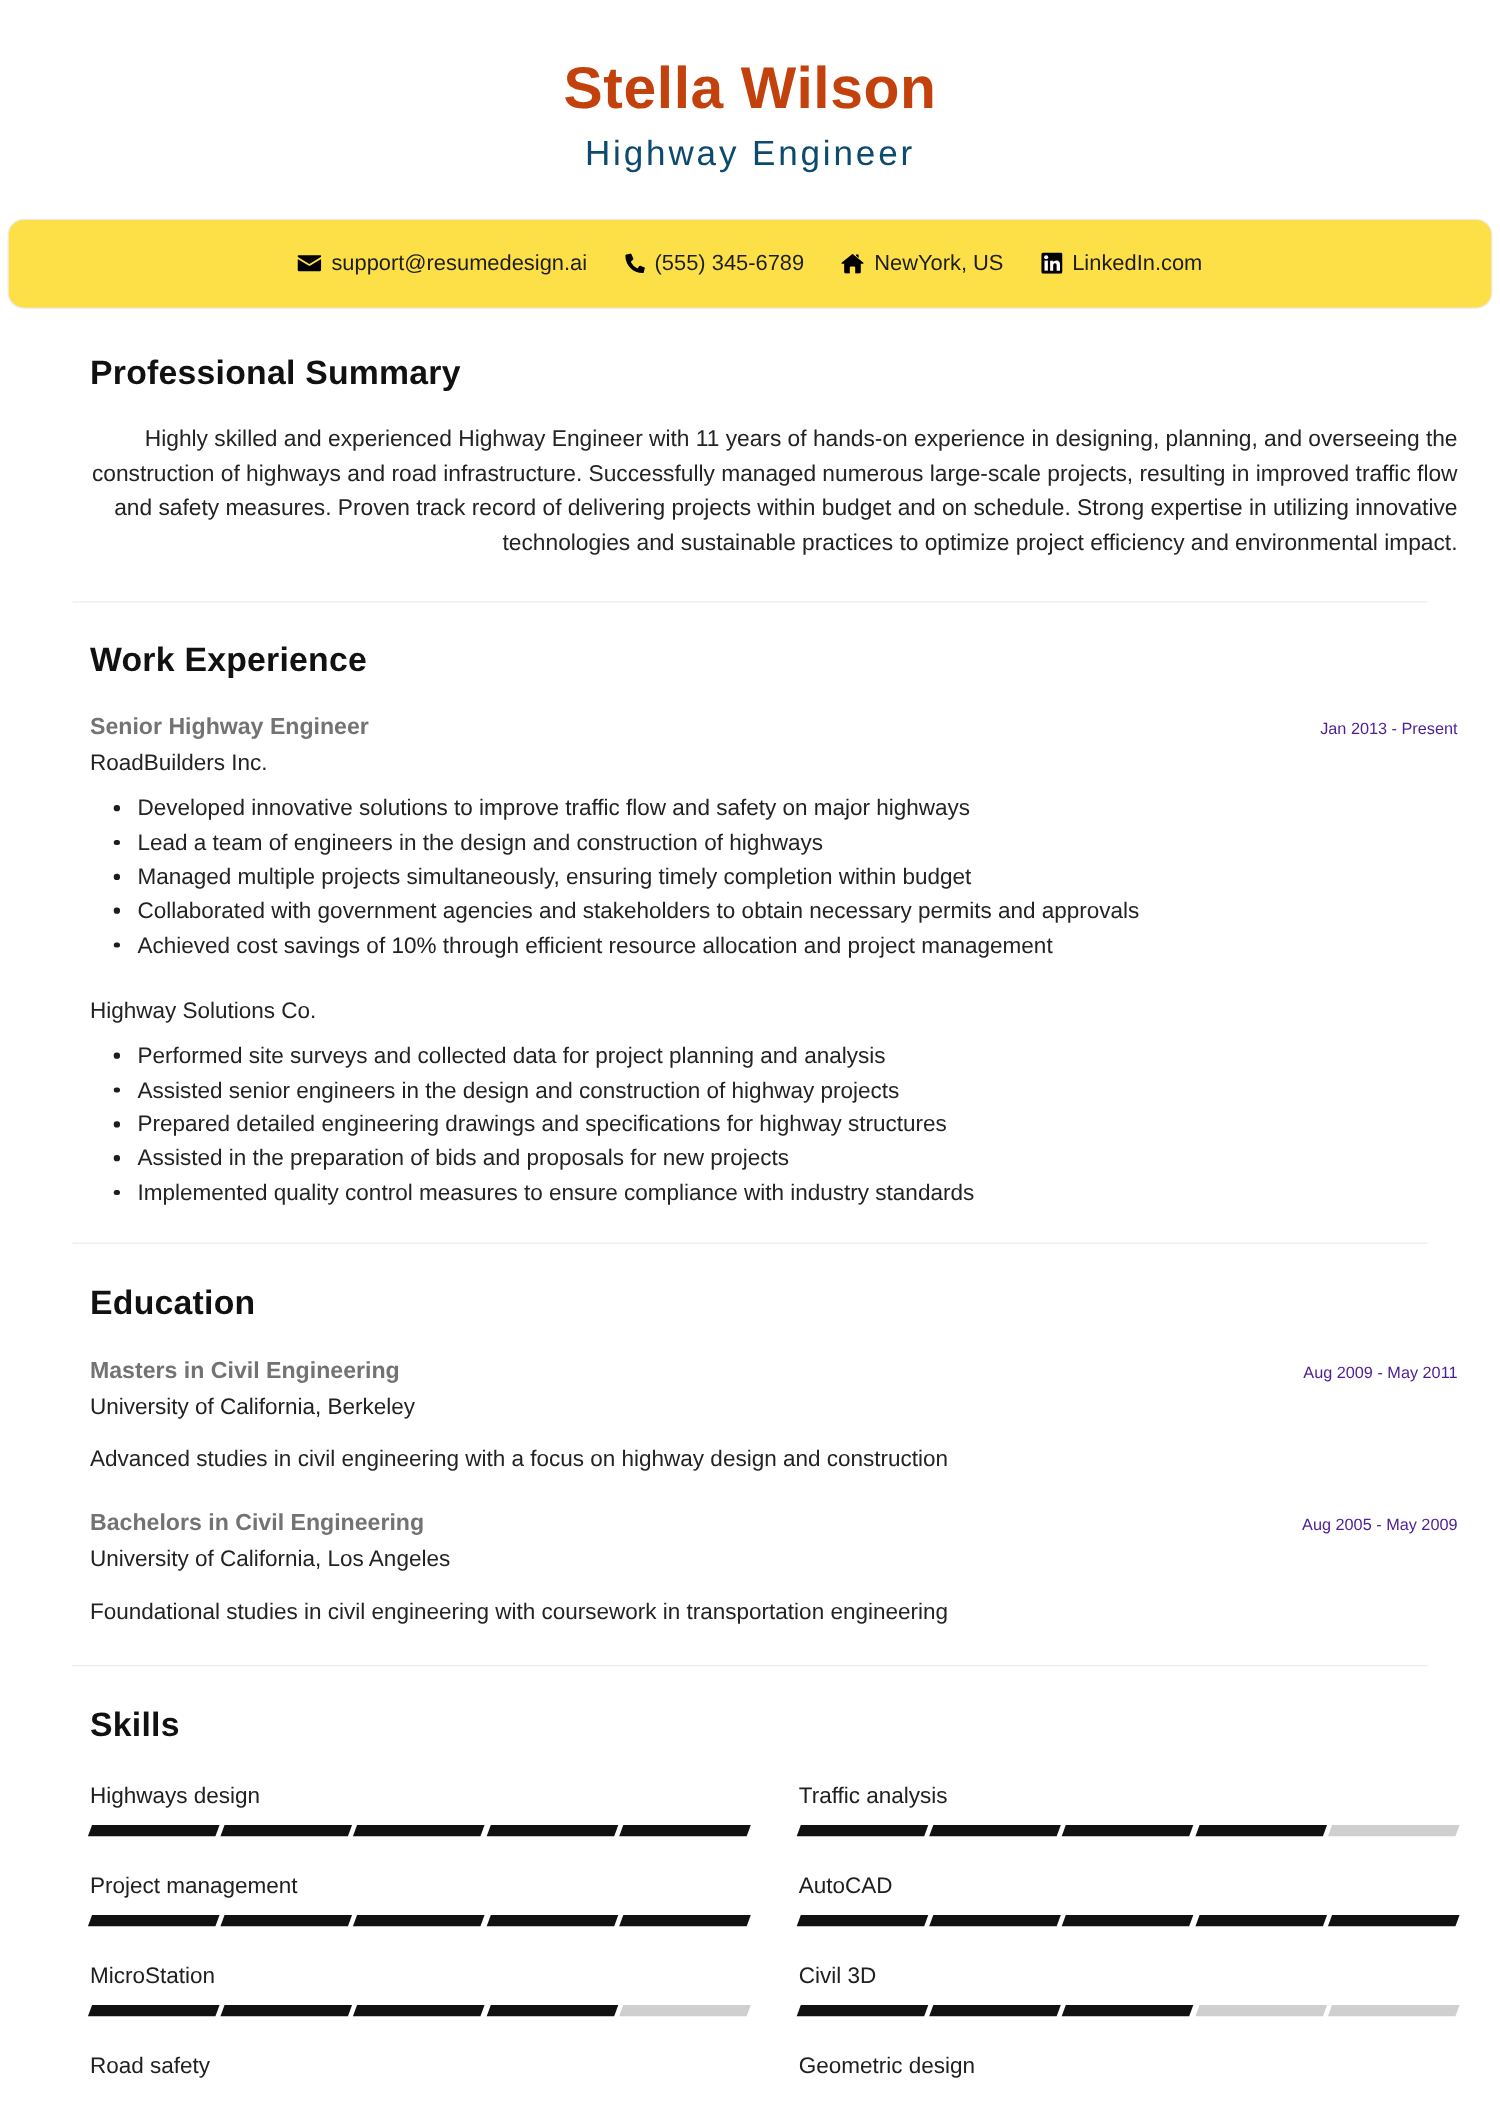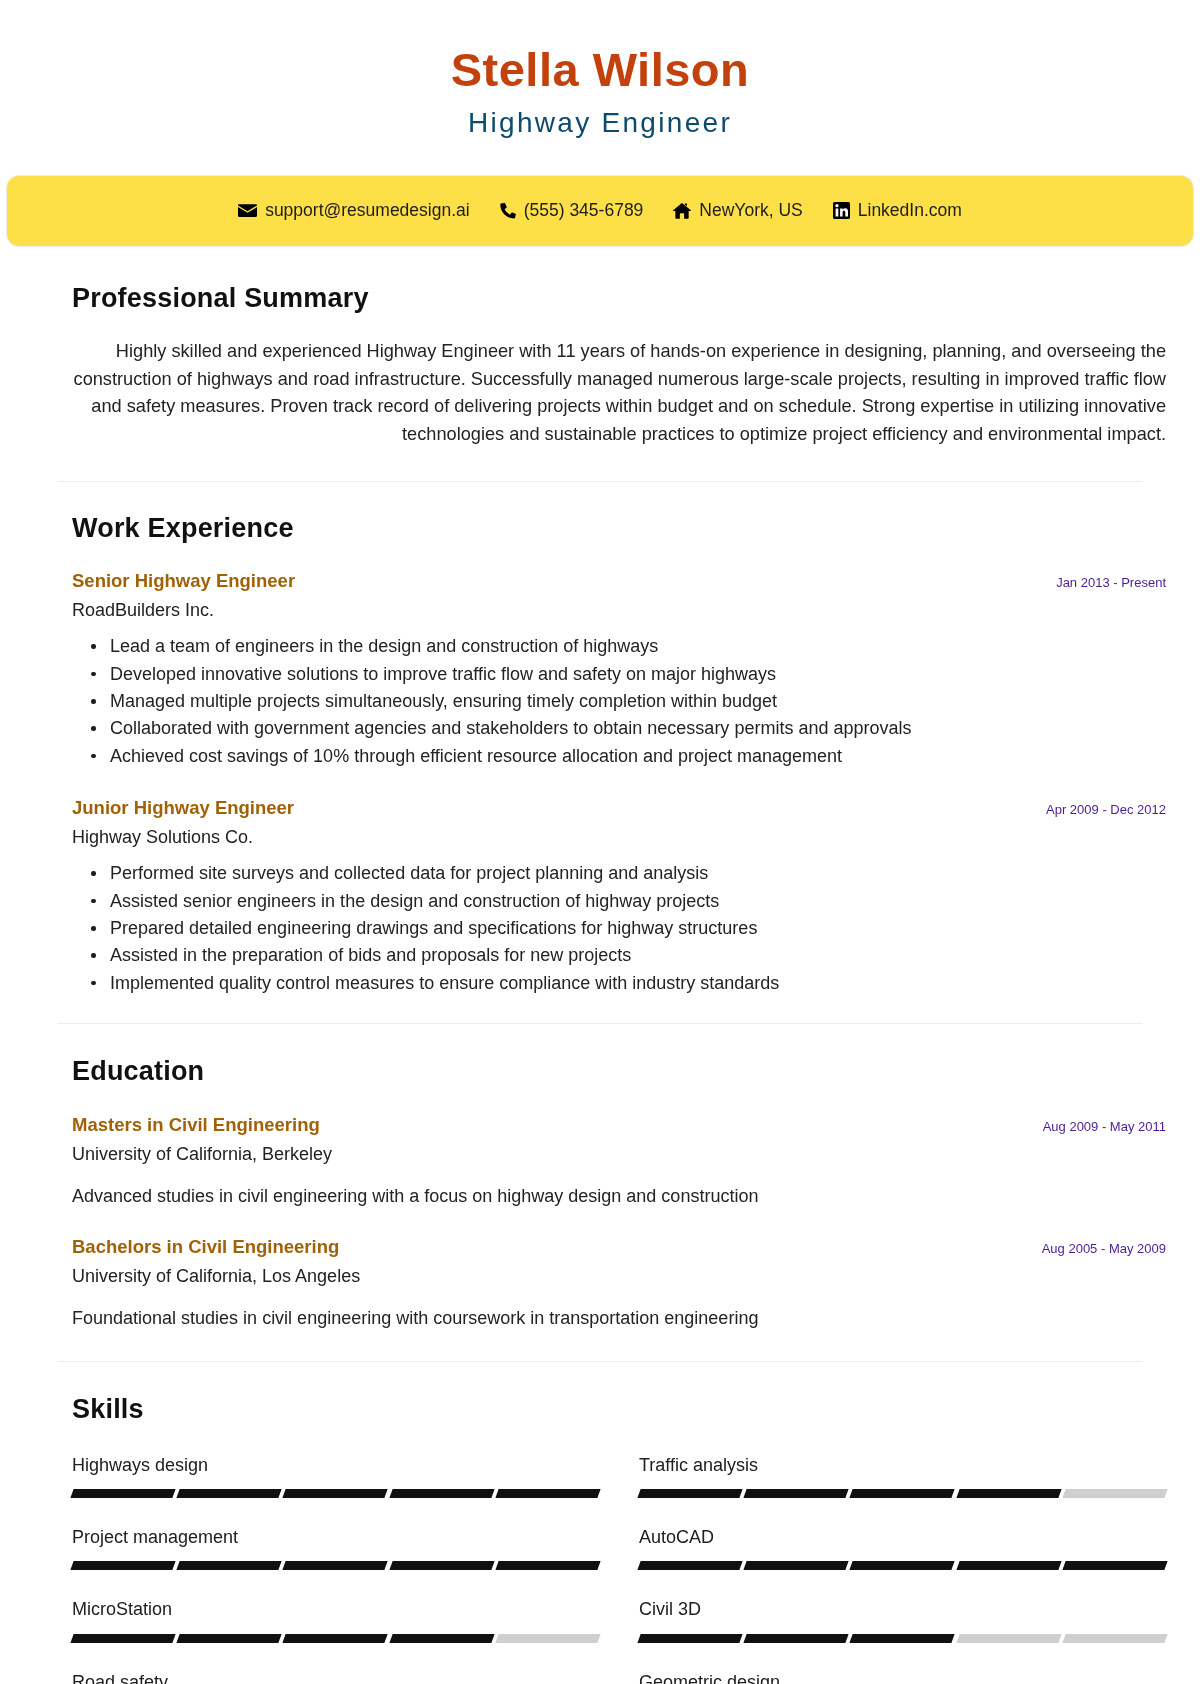--- a/index.html
+++ b/index.html
@@ -122,21 +122,21 @@
   .entry-head {
     display: flex;
     justify-content: space-between;
     align-items: baseline;
     gap: 20px;
   }
 
   .entry-role {
     font-size: 18.5px;
     font-weight: 700;
-    color: #a16207;
+    color: #737373;
     line-height: 1.3;
   }
 
   .entry-date {
     font-size: 13px;
     color: #4c1d95;
     white-space: nowrap;
     flex-shrink: 0;
     line-height: 1.3;
   }
@@ -275,32 +275,28 @@
   <div class="section exp-block">
     <div class="section-title">Work Experience</div>
     <div class="entries" id="experience-entries">
         <div class="entry">
           <div class="entry-head">
             <div class="entry-role">Senior Highway Engineer</div>
             <div class="entry-date">Jan 2013 - Present</div>
           </div>
           <div class="entry-org">RoadBuilders Inc.</div>
           <ul class="bullets">
+            <li>Developed innovative solutions to improve traffic flow and safety on major highways</li>
             <li>Lead a team of engineers in the design and construction of highways</li>
-            <li>Developed innovative solutions to improve traffic flow and safety on major highways</li>
             <li>Managed multiple projects simultaneously, ensuring timely completion within budget</li>
             <li>Collaborated with government agencies and stakeholders to obtain necessary permits and approvals</li>
             <li>Achieved cost savings of 10% through efficient resource allocation and project management</li>
           </ul>
         </div>
         <div class="entry">
-          <div class="entry-head">
-            <div class="entry-role">Junior Highway Engineer</div>
-            <div class="entry-date">Apr 2009 - Dec 2012</div>
-          </div>
           <div class="entry-org">Highway Solutions Co.</div>
           <ul class="bullets">
             <li>Performed site surveys and collected data for project planning and analysis</li>
             <li>Assisted senior engineers in the design and construction of highway projects</li>
             <li>Prepared detailed engineering drawings and specifications for highway structures</li>
             <li>Assisted in the preparation of bids and proposals for new projects</li>
             <li>Implemented quality control measures to ensure compliance with industry standards</li>
           </ul>
         </div>
       </div>

